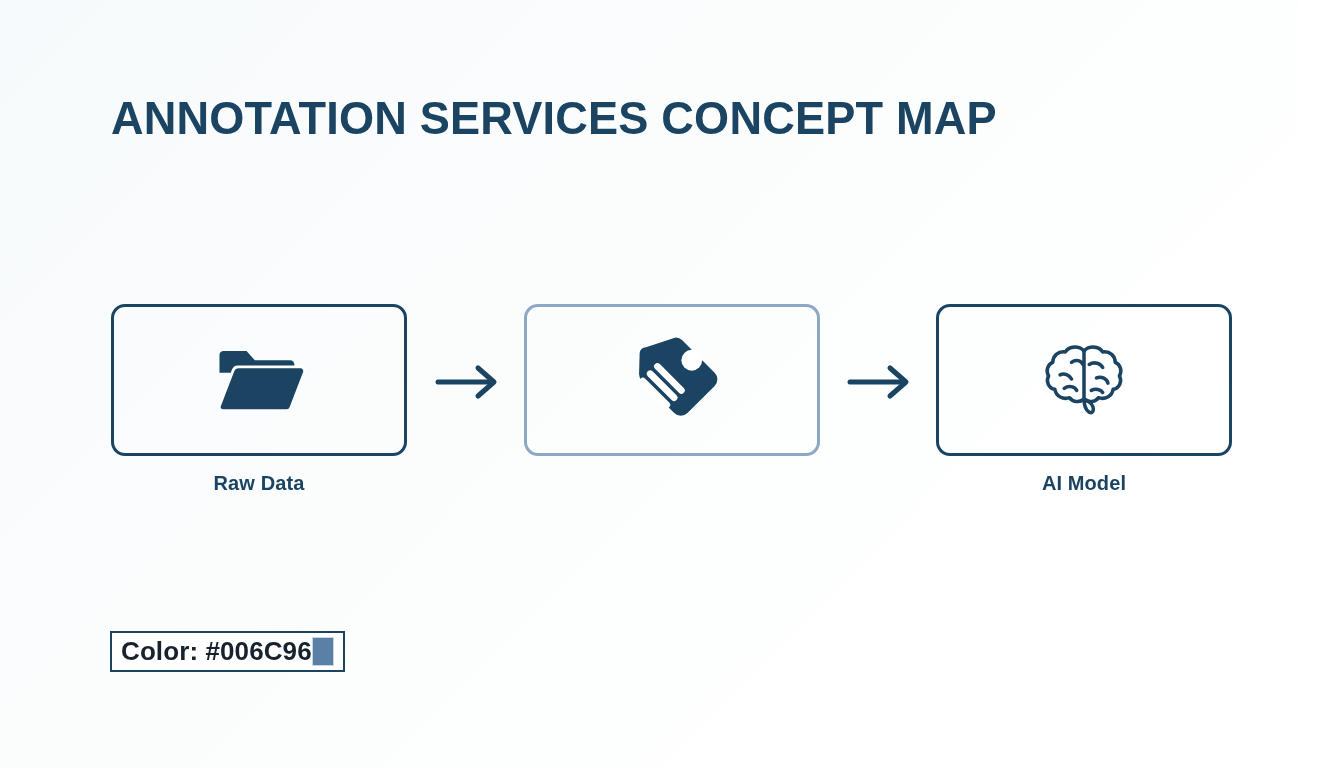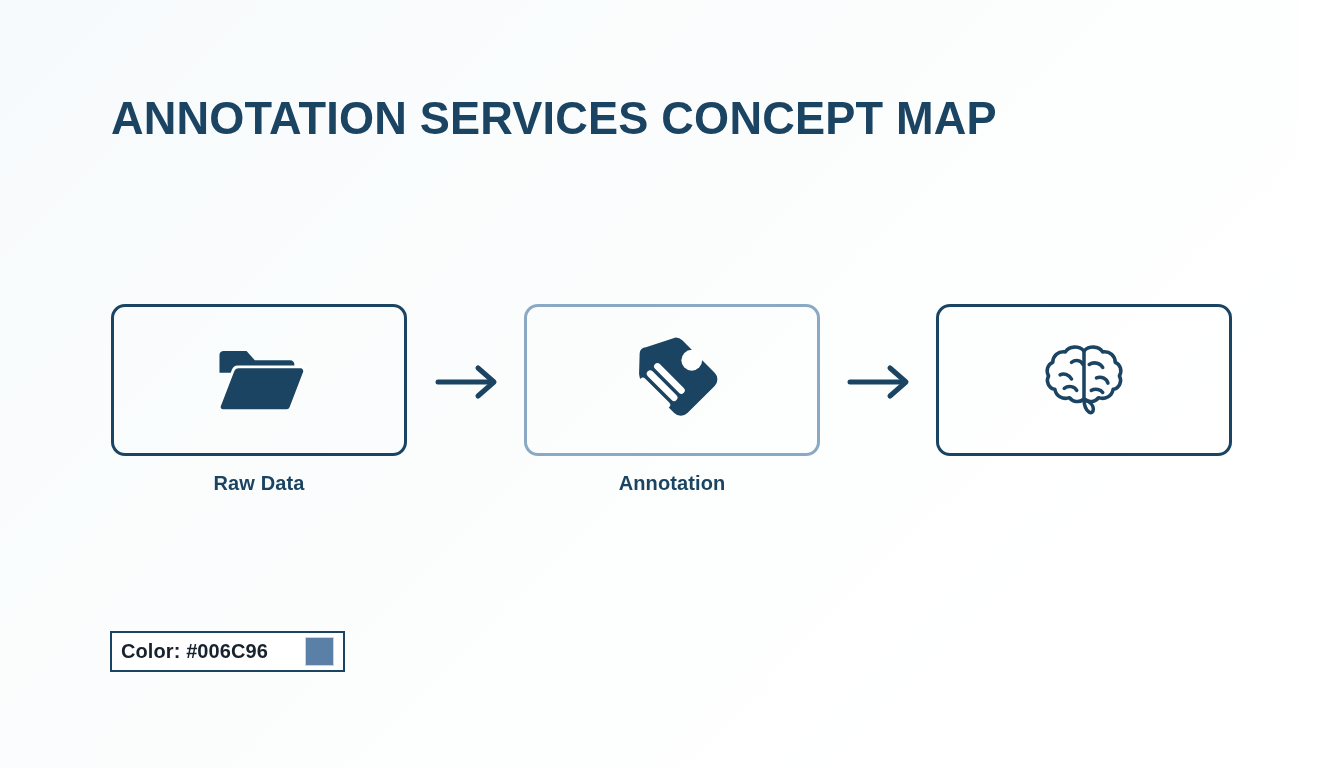--- a/index.html
+++ b/index.html
@@ -97,21 +97,21 @@
     width: 235px;
     height: 41px;
     box-sizing: border-box;
     border: 2px solid #1b4463;
     background: #ffffff;
     display: flex;
     align-items: center;
     padding: 0 9px;
   }
   #legend-label {
-    font-size: 20px;
+    font-size: 26px;
     font-weight: bold;
     color: #17222e;
     letter-spacing: 0.1px;
     white-space: nowrap;
   }
   #legend-swatch {
     width: 29px;
     height: 29px;
     margin-left: auto;
     background: #5b80a8;
@@ -201,20 +201,20 @@
           <path d="M62 48 c5-2 10 1 11 5"></path>
           <path d="M57 60 c4-2 9-1 11 2"></path>
 
           <path d="M50 68 c0 6 2 11 5 13 c2 1 4 0 4-3 c0-4-3-7-9-10"></path>
         </g>
       </svg>
     </span>
   </div>
 
   <div class="node-label" id="label-raw-data">Raw Data</div>
-  <div class="node-label" id="label-annotation">Annotation</div>
+  <div class="node-label" id="label-ai-model">AI Model</div>
 
   <div id="legend-box">
     <span id="legend-label">Color: #006C96</span>
     <span id="legend-swatch" style="background: rgb(91, 128, 168);"></span>
   </div>
 
 </div>
 
 </body></html>

